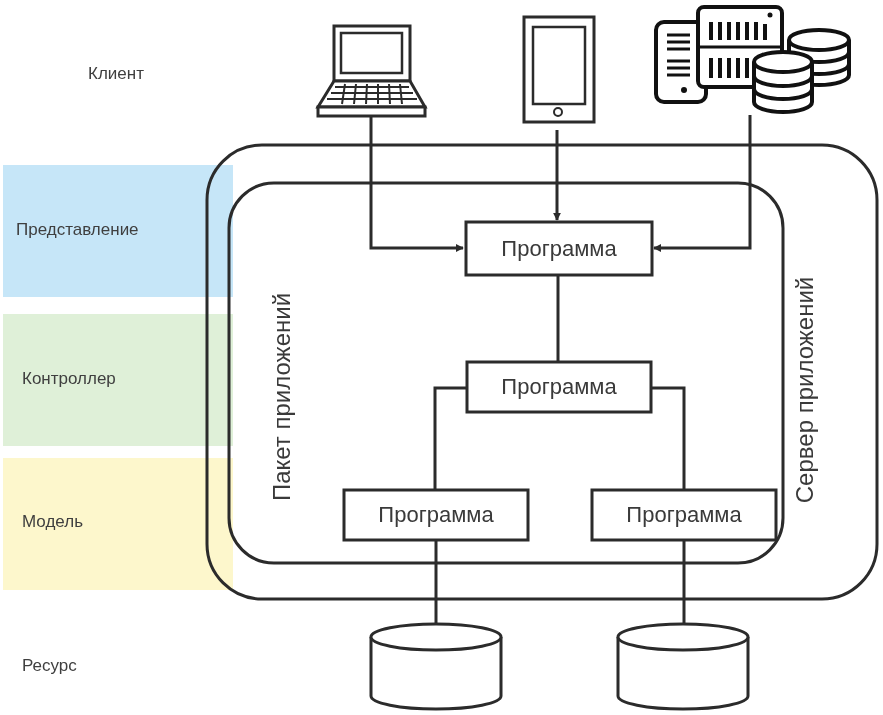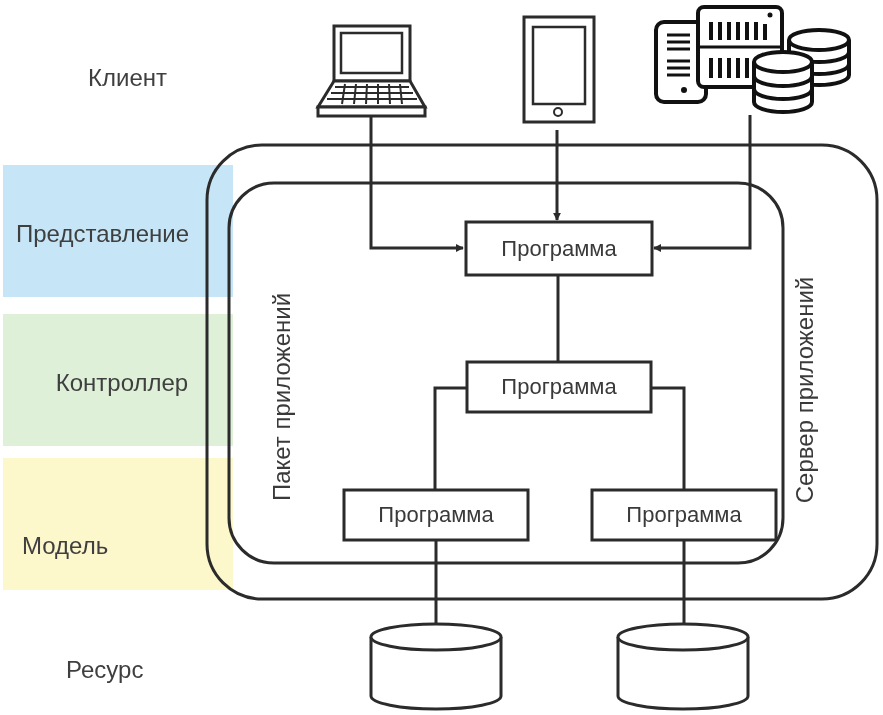--- a/index.html
+++ b/index.html
@@ -1,34 +1,34 @@
 <!DOCTYPE html>
 <html><head>
   <meta charset="utf-8">
   <style>
     html, body { margin: 0; padding: 0; background: #ffffff; }
     body { width: 883px; height: 715px; position: relative; overflow: hidden;
            font-family: "Liberation Sans", sans-serif; color: #3a3a3a; }
     .band { position: absolute; left: 3px; width: 230px; }
-    .band-label { position: absolute; left: 3px; width: 200px; font-size: 24px; color: #3f3f3f; }
+    .band-label { position: absolute; left: 3px; width: 200px; font-size: 17px; color: #3f3f3f; }
     svg { position: absolute; left: 0; top: 0; }
     .lbl { font-family: "Liberation Sans", sans-serif; fill: #3a3a3a; }
   </style>
 </head>
 <body>
 
 <div class="band" style="top:165px;height:132px;background:#c6e6f8;"></div>
 <div class="band" style="top:314px;height:132px;background:#dff0d8;"></div>
 <div class="band" style="top:458px;height:132px;background:#fdf7cc;"></div>
 
 <div class="band-label" style="top:64px;left:88px;">Клиент</div>
 <div class="band-label" style="top:220px;left:16px;">Представление</div>
-<div class="band-label" style="top:369px;left:22px;text-align:center;">Контроллер</div>
-<div class="band-label" style="top:512px;left:22px;margin-top:20px;">Модель</div>
-<div class="band-label" style="top:656px;left:22px;margin-left:44px;">Ресурс</div>
+<div class="band-label" style="top:369px;left:22px;">Контроллер</div>
+<div class="band-label" style="top:512px;left:22px;">Модель</div>
+<div class="band-label" style="top:656px;left:22px;">Ресурс</div>
 
 <svg width="883" height="715" viewBox="0 0 883 715">
   <defs>
     <marker id="arrow" viewBox="0 0 10 10" refX="9" refY="5" markerWidth="8" markerHeight="8" orient="auto-start-reverse" markerUnits="userSpaceOnUse">
       <path d="M0,0 L10,5 L0,10 z" fill="#2b2b2b"></path>
     </marker>
   </defs>
 
   <rect x="207" y="145" width="670" height="454" rx="55" ry="55" fill="none" stroke="#2b2b2b" stroke-width="3"></rect>
 

